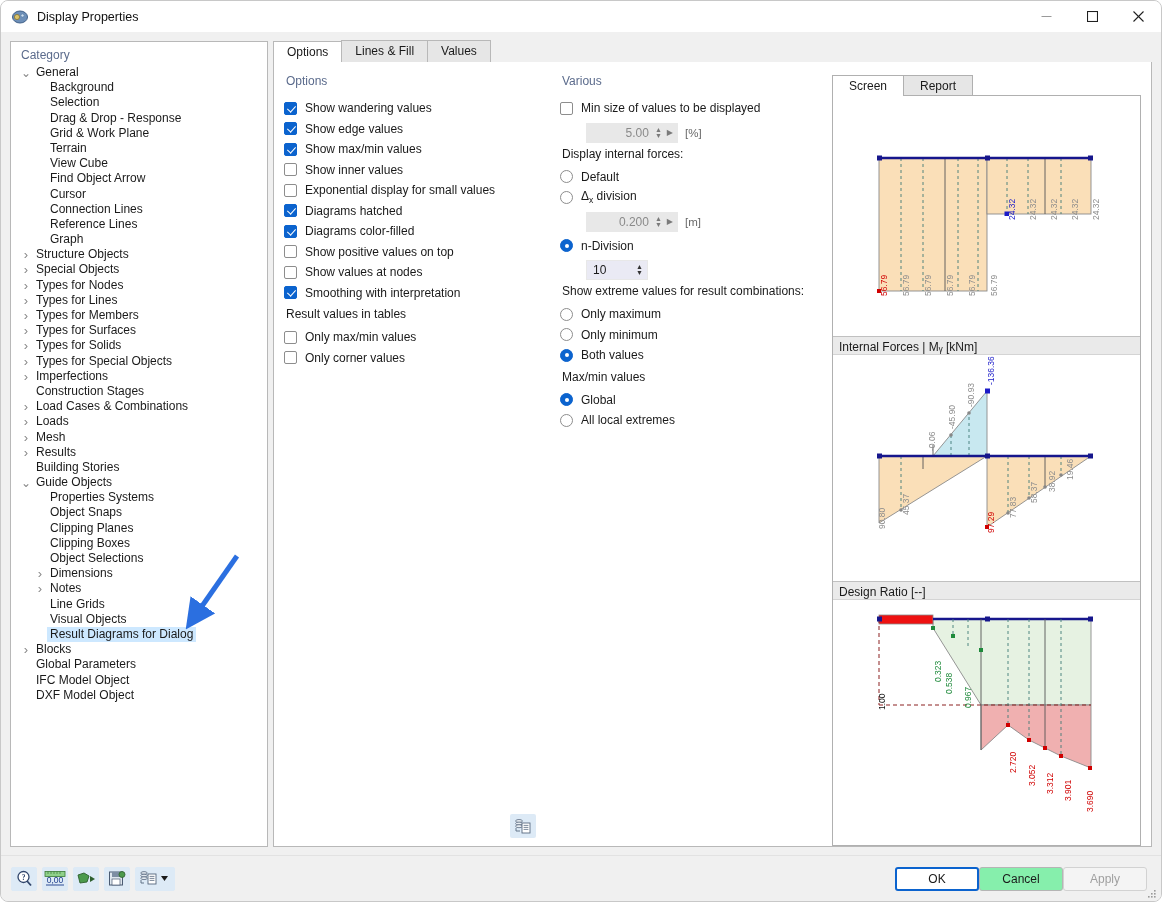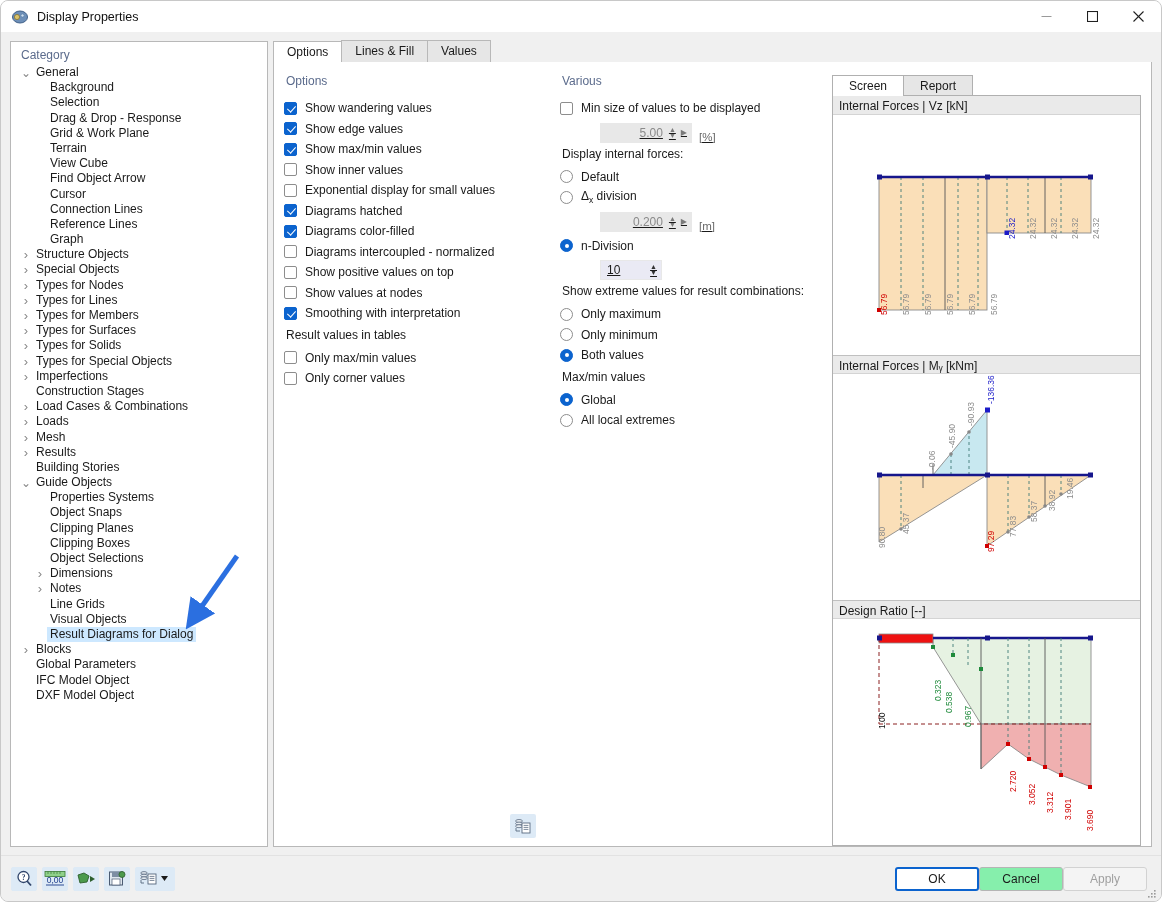--- a/index.html
+++ b/index.html
@@ -114,21 +114,21 @@
     width:13px; height:13px; border:1px solid #8d8d8d; background:#fff;
     border-radius:50%; margin-right:8px; flex:0 0 13px; position:relative;
   }
   .rd.on { border-color:#0b63ce; background:#0b63ce; }
   .rd.on::after {
     content:""; position:absolute; left:3.5px; top:3.5px;
     width:4px; height:4px; border-radius:50%; background:#fff;
   }
 
   
-  .spin-row { display:flex; align-items:flex-end; margin:4px 0 0 40px;text-decoration:underline; }
+  .spin-row { display:flex; align-items:center; margin:4px 0 0 26px; }
   .spin {
     width:92px; height:20px; background:#e8e8e8; border:1px solid #e8e8e8;
     display:flex; align-items:center; justify-content:flex-end;
     padding-right:4px; font-size:12px; color:#8a8a8a;
   }
   .spin.enabled { background:#eaeaf4; color:#1a1a1a; justify-content:flex-start; padding-left:6px; width:62px; }
   .spin-arrows { display:flex; flex-direction:column; margin-left:6px; line-height:6px; font-size:7px; color:#7a7a7a; }
   .spin-arrows.dark { color:#333; }
   .spin-play { margin-left:5px; font-size:8px; color:#7a7a7a; }
   .unit { margin-left:7px; font-size:11.5px; color:#6a6a6a; }
@@ -435,24 +435,20 @@
               <div class="row">
                 <span class="cb on"></span>
                 <span class="rlabel">Diagrams hatched</span>
               </div>
               <div class="row">
                 <span class="cb on"></span>
                 <span class="rlabel">Diagrams color-filled</span>
               </div>
               <div class="row">
                 <span class="cb"></span>
-                <span class="rlabel">Diagrams intercoupled - normalized</span>
-              </div>
-              <div class="row">
-                <span class="cb"></span>
                 <span class="rlabel">Show positive values on top</span>
               </div>
               <div class="row">
                 <span class="cb"></span>
                 <span class="rlabel">Show values at nodes</span>
               </div>
               <div class="row">
                 <span class="cb on"></span>
                 <span class="rlabel">Smoothing with interpretation</span>
               </div>
@@ -563,21 +559,20 @@
           </div>
         </div>
 
         <div class="col-preview">
           <div class="prev-tabs" id="prev-tabs">
               <div class="prev-tab active">Screen</div>
               <div class="prev-tab">Report</div>
             </div>
           <div class="prev-body">
 
-            <div class="prev-section-title">Internal Forces | Vᴢ [kN]</div>
             <div class="prev-canvas" style="height:240px;position:relative">
               <svg width="302" height="240" viewBox="0 0 302 240">
 
                 <rect x="46" y="62" width="108" height="133" fill="#fadfb8" stroke="#8a8a8a" stroke-width="0.9"></rect>
 
                 <rect x="154" y="62" width="104" height="56" fill="#fadfb8" stroke="#8a8a8a" stroke-width="0.9"></rect>
 
                 <line x1="68" y1="62" x2="68" y2="195" stroke="#3e7a76" stroke-width="0.9" stroke-dasharray="3,3"></line>
                 <line x1="90" y1="62" x2="90" y2="195" stroke="#3e7a76" stroke-width="0.9" stroke-dasharray="3,3"></line>
                 <line x1="112" y1="62" x2="112" y2="195" stroke="#555" stroke-width="0.9"></line>

